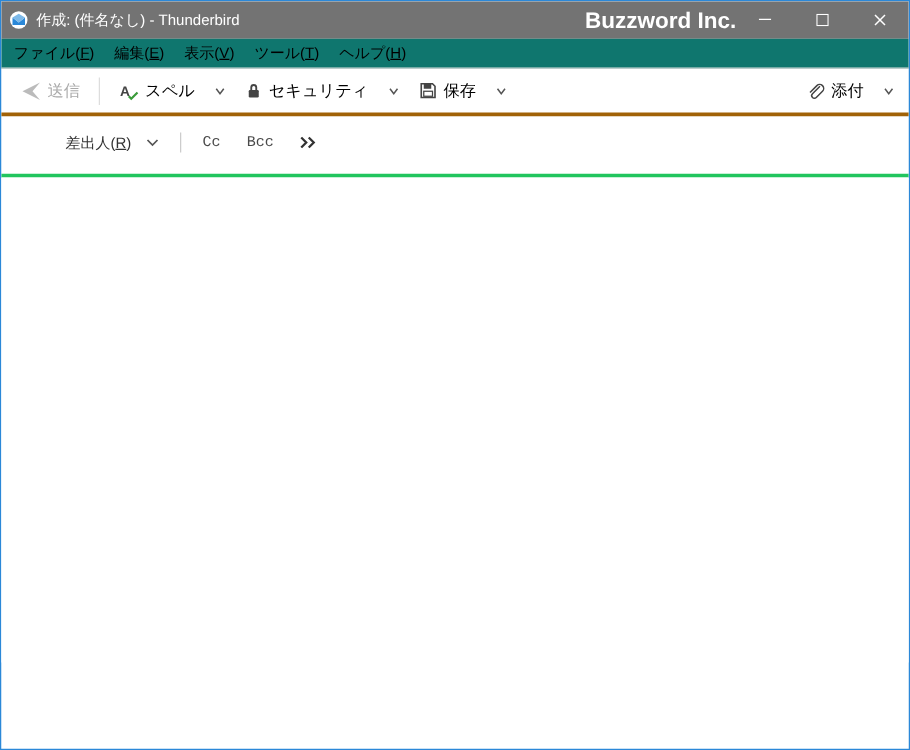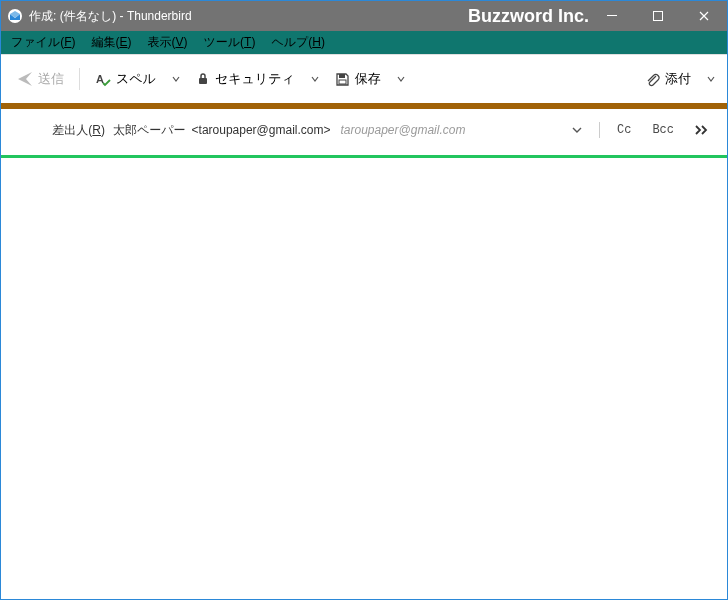--- a/index.html
+++ b/index.html
@@ -35,25 +35,25 @@
   height: 24px;
   display: flex;
   align-items: center;
   padding: 0 2px;
   border-bottom: 1px solid #e0e0e0;
 }
 .menu-item { padding: 3px 8px; cursor: default; }
 .menu-item .underline { text-decoration: underline; }
 
 .toolbar {
-  height: 54px;
+  height: 38px;
   display: flex;
   align-items: center;
   padding: 0 8px;
-  border-bottom: 6px solid #a16207;
+  border-bottom: 3px solid #a16207;
   gap: 4px;
 }
 .tb-btn {
   display: flex; align-items: center; gap: 5px;
   padding: 4px 8px;
   cursor: pointer;
   border-radius: 2px;
   font-size: 13px;
 }
 .tb-btn.disabled { color: #aaa; cursor: default; }
@@ -217,25 +217,20 @@
     <svg width="8" height="8" viewBox="0 0 8 8">
         <path d="M1 2 L4 6 L7 2" stroke="#555" stroke-width="1.2" fill="none"></path>
       </svg>
   </div>
 </div>
 
 <div class="addr-area">
 
   <div class="row">
     <div class="row-label"><span>差出人(</span><span class="underline">R</span><span>)</span></div>
-    <div class="from-val">
-      <span>太郎ペーパー</span>
-      <span>&lt;taroupaper@gmail.com&gt;</span>
-      <span class="placeholder-italic">taroupaper@gmail.com</span>
-    </div>
     <div class="from-right">
       <span class="pill">
         <svg width="10" height="10" viewBox="0 0 10 10">
             <path d="M1 3 L5 7 L9 3" stroke="#555" stroke-width="1.4" fill="none"></path>
           </svg>
       </span>
       <div class="vsep"></div>
       <span class="pill">Cc</span>
       <span class="pill">Bcc</span>
       <span class="pill">

